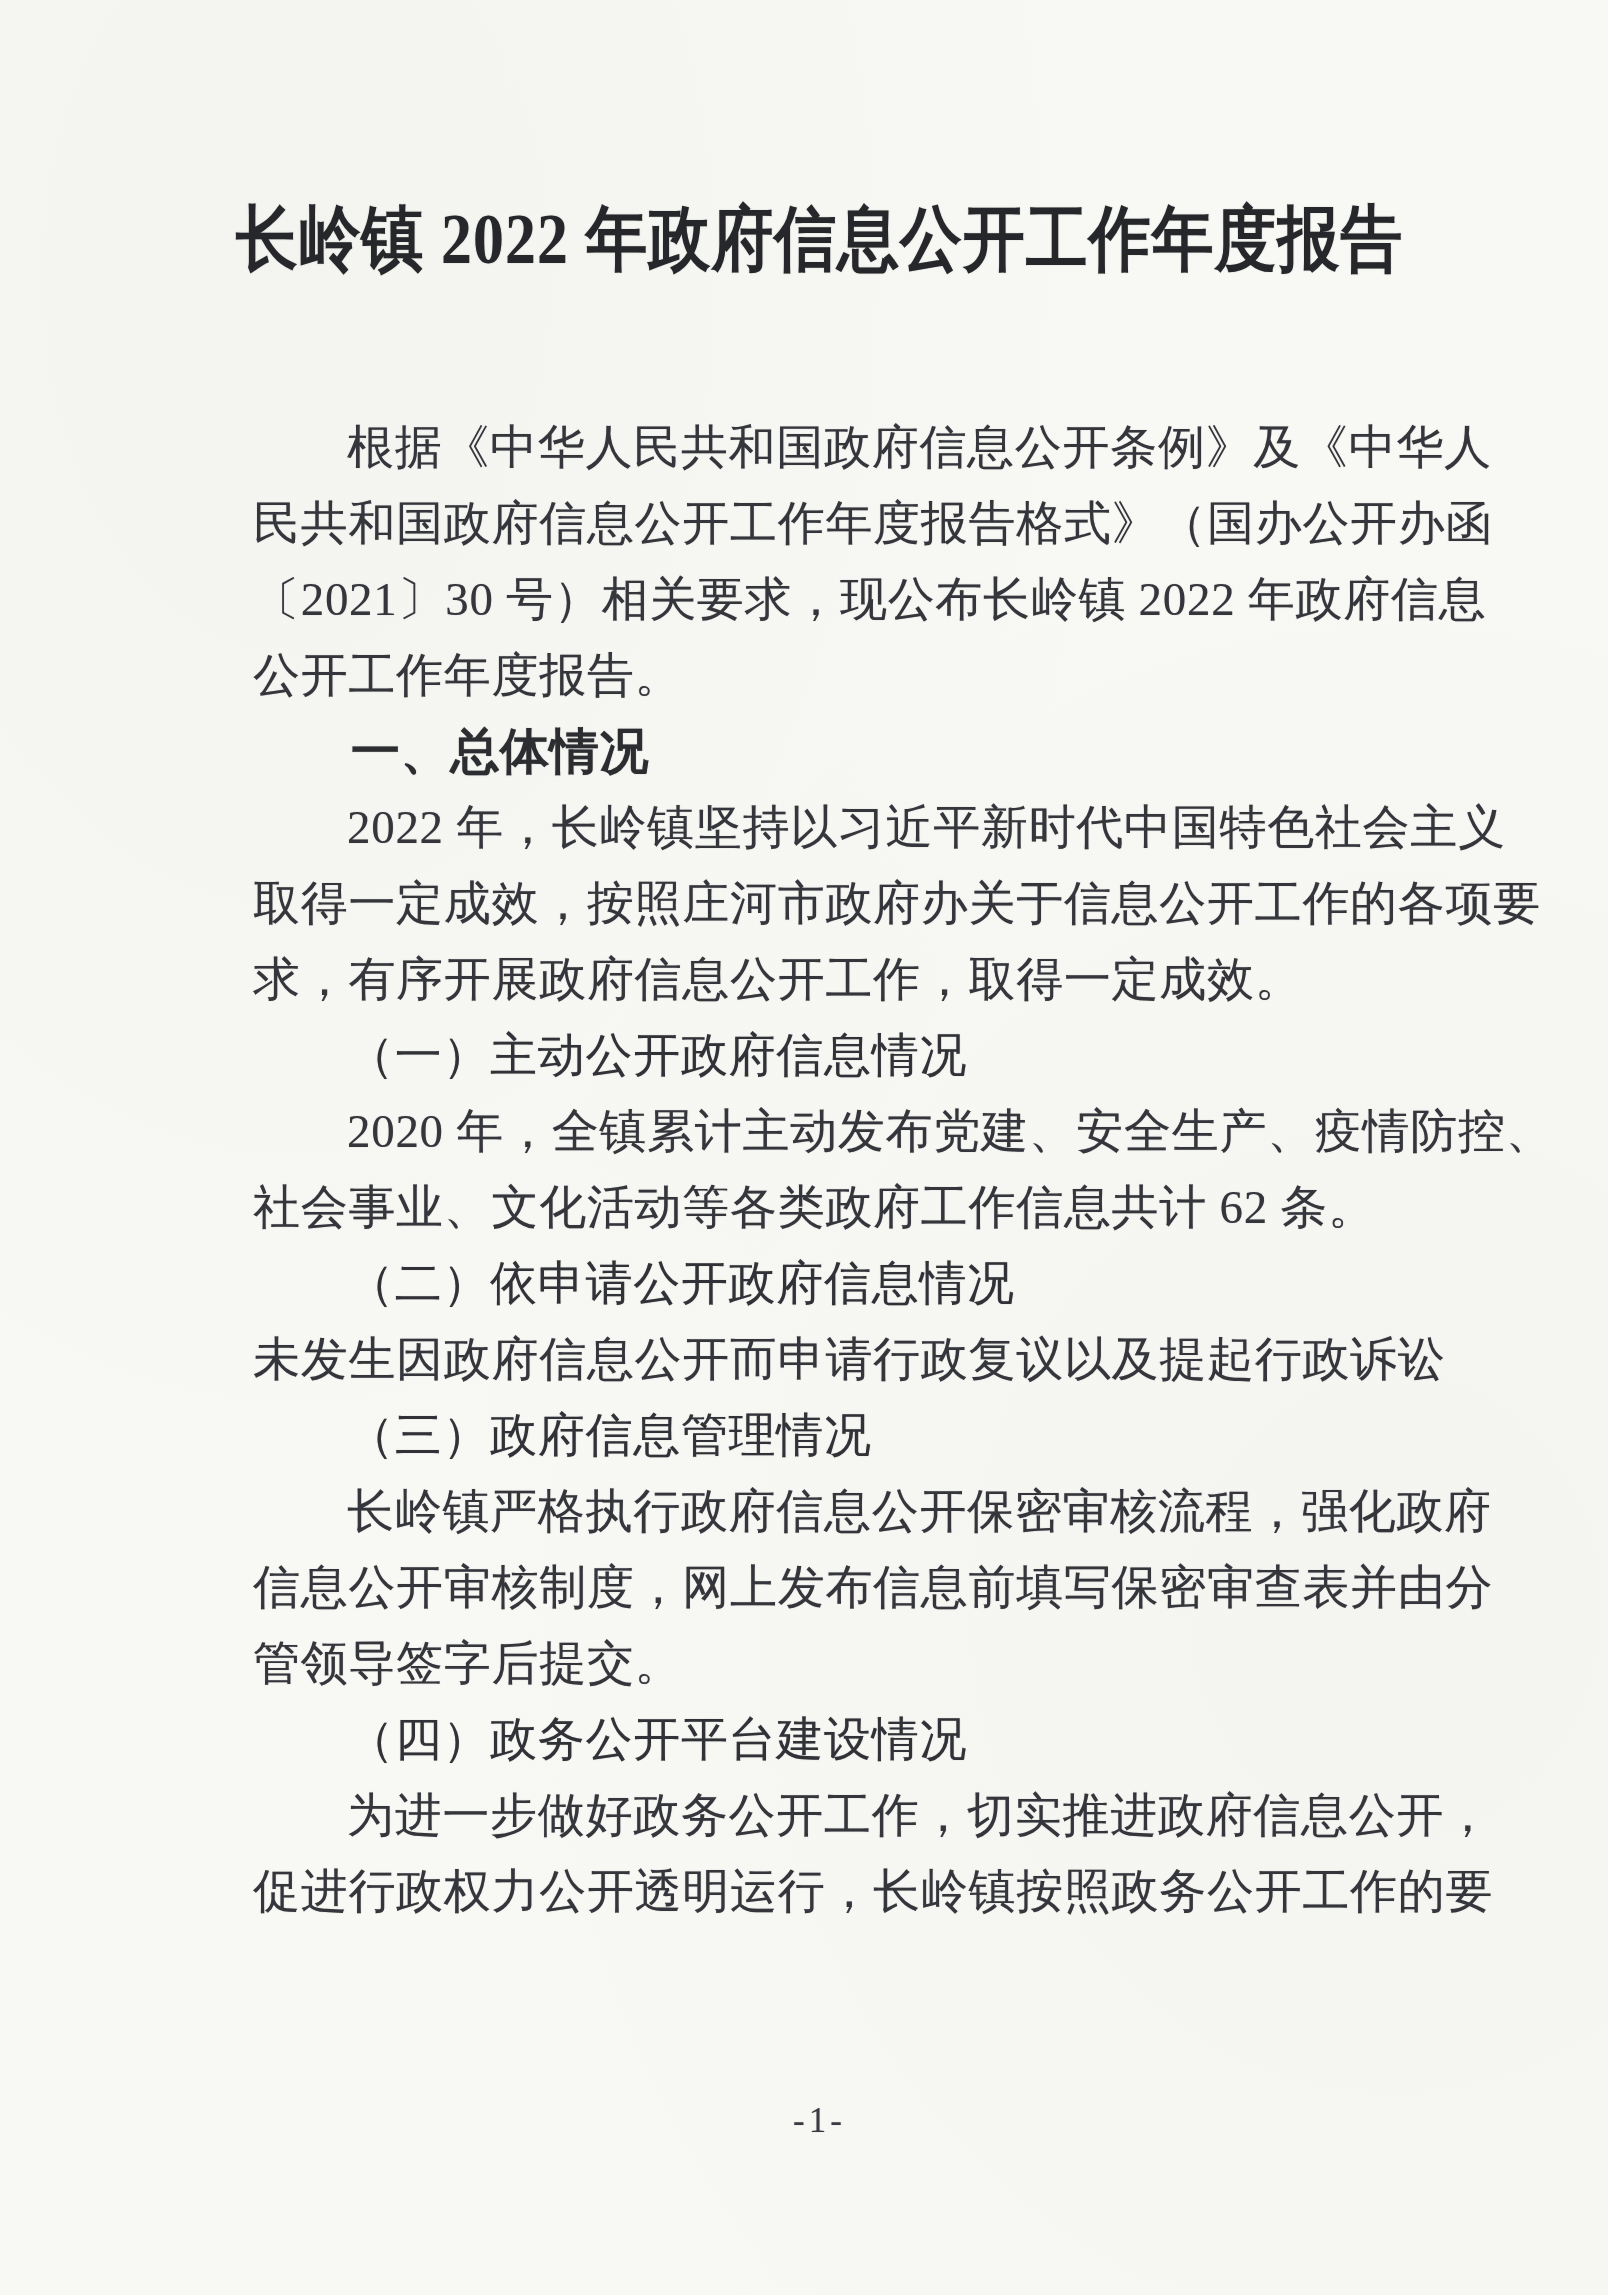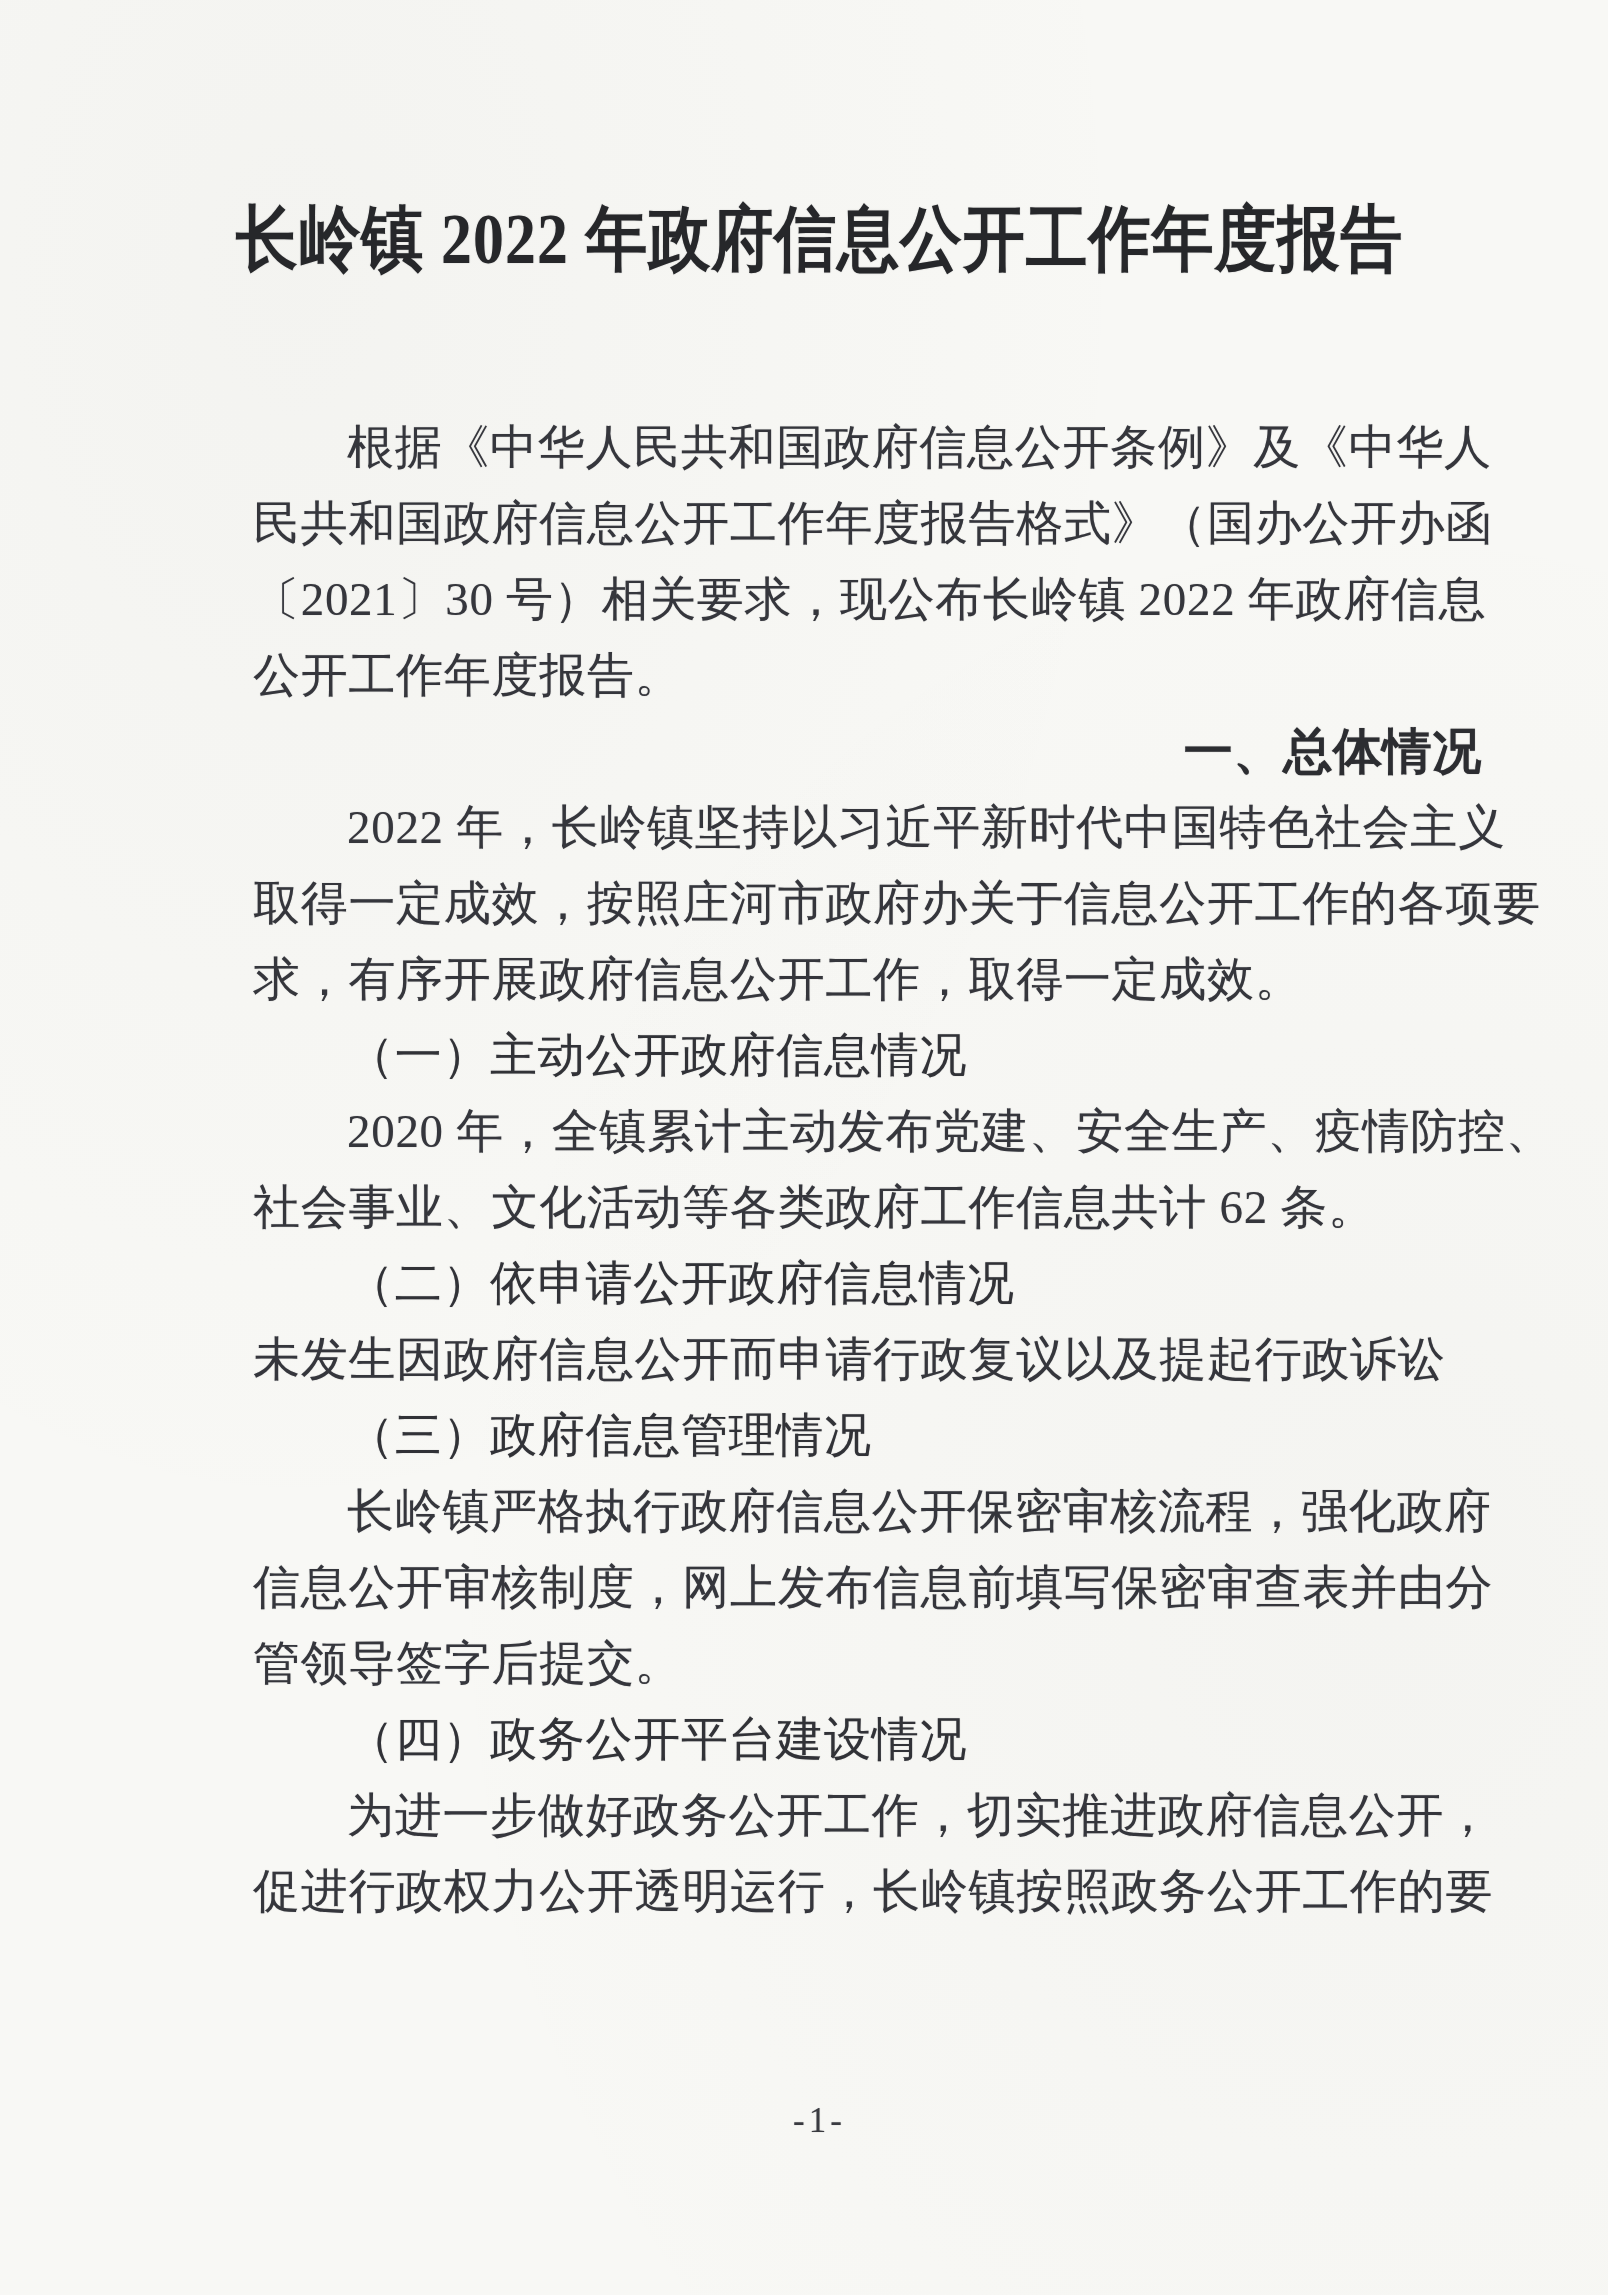--- a/index.html
+++ b/index.html
@@ -55,21 +55,20 @@
   }
   .line.indent {
     text-indent: 2em;
   }
   .line.heading {
     font-family: "Liberation Sans", "DejaVu Sans", sans-serif;
     font-weight: 700;
     font-size: 49px;
     color: #2c2d31;
     text-shadow: 0 0 1px rgba(40,40,46,0.5);
-    text-align: right;
   }
   .line.subheading {
     color: #313237;
   }
   .doc-footer {
     position: absolute;
     top: 2101px;
     left: 0;
     width: 100%;
     text-align: center;

